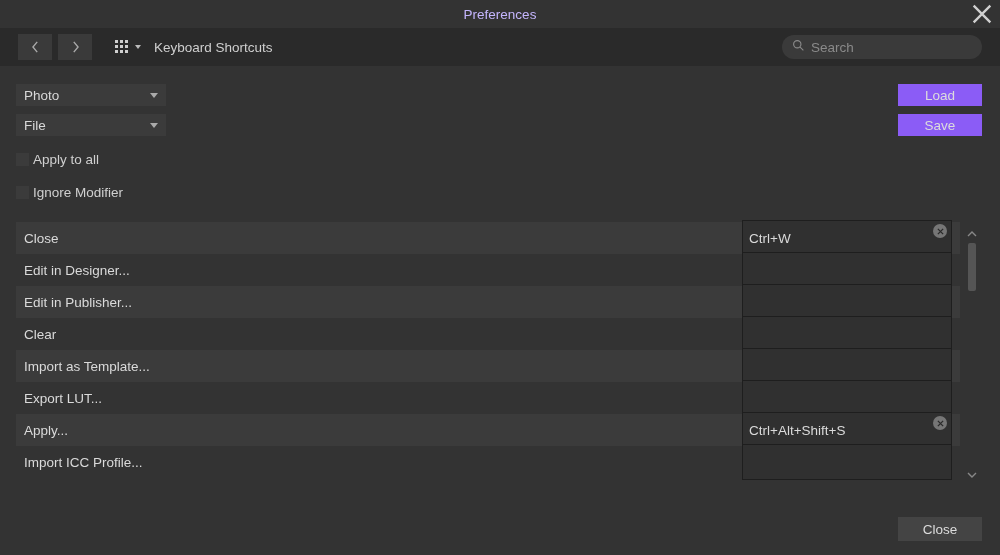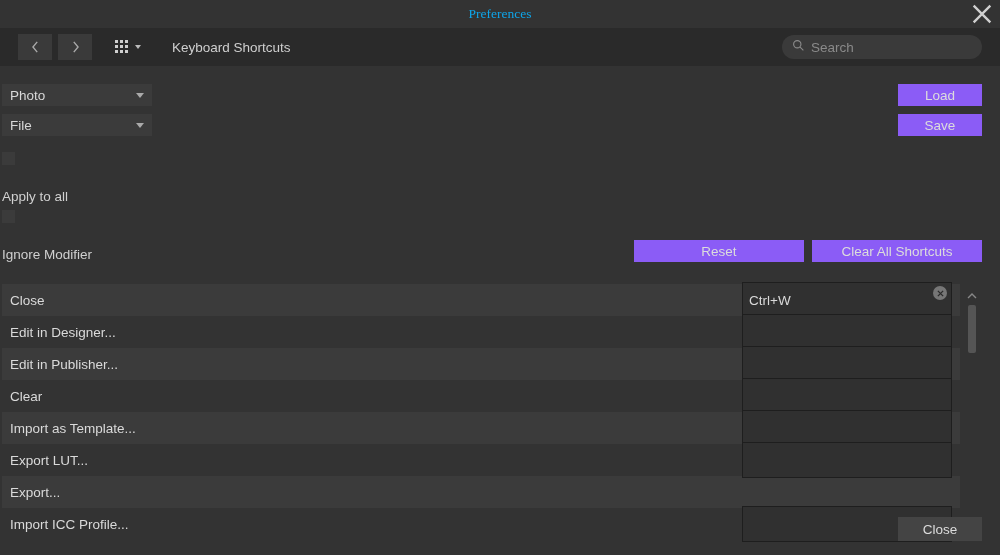--- a/index.html
+++ b/index.html
@@ -20,21 +20,21 @@
   }
   
   .titlebar {
     height: 28px;
     background: #333333;
     display: flex;
     align-items: center;
     justify-content: center;
     position: relative;
   }
-  .titlebar-title { color: #0ea5e9; font-family: Liberation Serif, serif; }
+  .titlebar-title { color: #c4b5fd; }
   .titlebar-close {
     position: absolute;
     right: 8px;
     top: 4px;
     color: #d0d0d0;
     cursor: pointer;
     width: 20px;
     text-align: center;
   }
   
@@ -77,21 +77,21 @@
   }
   .grid-btn .grid-icon span { background: #cfcfcf; }
   .grid-btn .drop { 
     width: 0; height: 0;
     border-left: 3px solid transparent;
     border-right: 3px solid transparent;
     border-top: 4px solid #bbb;
     margin-left: 4px;
   }
   .toolbar-label {
-    margin-left: 18px;
+    margin-left: 0;
     color: #cfcfcf;
   }
   .search-wrap {
     margin-left: auto;
     width: 200px;
     height: 24px;
     background: #3a3a3a;
     border-radius: 12px;
     display: flex;
     align-items: center;
@@ -103,21 +103,21 @@
     background: transparent;
     border: none;
     outline: none;
     color: #eab308;
     width: 100%;
   }
   .search-wrap input::placeholder { color: #8a8a8a; }
 
   
   .content {
-    padding: 18px 18px 0 2px;
+    padding: 18px 18px 0 16px;
   }
   .top-controls {
     display: flex;
     justify-content: space-between;
   }
   .left-col { display: flex; flex-direction: column; gap: 8px; }
   .right-col { display: flex; flex-direction: column; gap: 8px; }
   .select-box {
     width: 150px;
     height: 22px;
@@ -142,25 +142,25 @@
     display: flex;
     align-items: center;
     justify-content: center;
     cursor: pointer;
     color: #dcdcdc;
   }
   .btn-wide { width: 170px; }
 
   .check-row {
     display: flex;
-    gap: 24px;
+    align-items: center;
+    gap: 4px;
     margin-top: 16px;
-    flex-direction: column;
-  }
-  .check-row + .check-row { margin-top: 6px; }
+  }
+  .check-row + .check-row { margin-top: 18px; }
   .checkbox {
     width: 13px; height: 13px;
     background: #3b3b3b;
   }
   .reset-row {
     display: flex;
     justify-content: flex-end;
     gap: 8px;
     margin-top: -22px;
   }
@@ -323,28 +323,20 @@
 
   <div class="check-row">
     <div class="checkbox"></div>
     <span>Apply to all</span>
   </div>
   <div class="check-row">
     <div class="checkbox"></div>
     <span>Ignore Modifier</span>
   </div>
 
-  <div class="reset-row">
-    <div class="btn btn-wide">
-        <span>Reset</span>
-      </div>
-    <div class="btn btn-wide">
-        <span>Clear All Shortcuts</span>
-      </div>
-  </div>
 
   <div class="list-wrap">
     <div class="list-scroll" id="list-scroll">
         <div class="row">
           <span class="row-label">Close</span>
           <div class="shortcut-field">
             <span>Ctrl+W</span>
             <span class="clear">
               <svg viewBox="0 0 8 8">
                 <path d="M1 1 L7 7 M7 1 L1 7" stroke="#2a2a2a" stroke-width="1.5"></path>
@@ -376,21 +368,29 @@
             <span></span>
           </div>
         </div>
         <div class="row">
           <span class="row-label">Export LUT...</span>
           <div class="shortcut-field">
             <span></span>
           </div>
         </div>
         <div class="row">
-          <span class="row-label">Export...</span>
+          <span class="row-label">Apply...</span>
+          <div class="shortcut-field">
+            <span>Ctrl+Alt+Shift+S</span>
+            <span class="clear">
+              <svg viewBox="0 0 8 8">
+                <path d="M1 1 L7 7 M7 1 L1 7" stroke="#2a2a2a" stroke-width="1.5"></path>
+              </svg>
+            </span>
+          </div>
         </div>
         <div class="row">
           <span class="row-label">Import ICC Profile...</span>
           <div class="shortcut-field">
             <span></span>
           </div>
         </div>
       </div>
     <div class="scroll-gutter">
       <span class="arrow">

